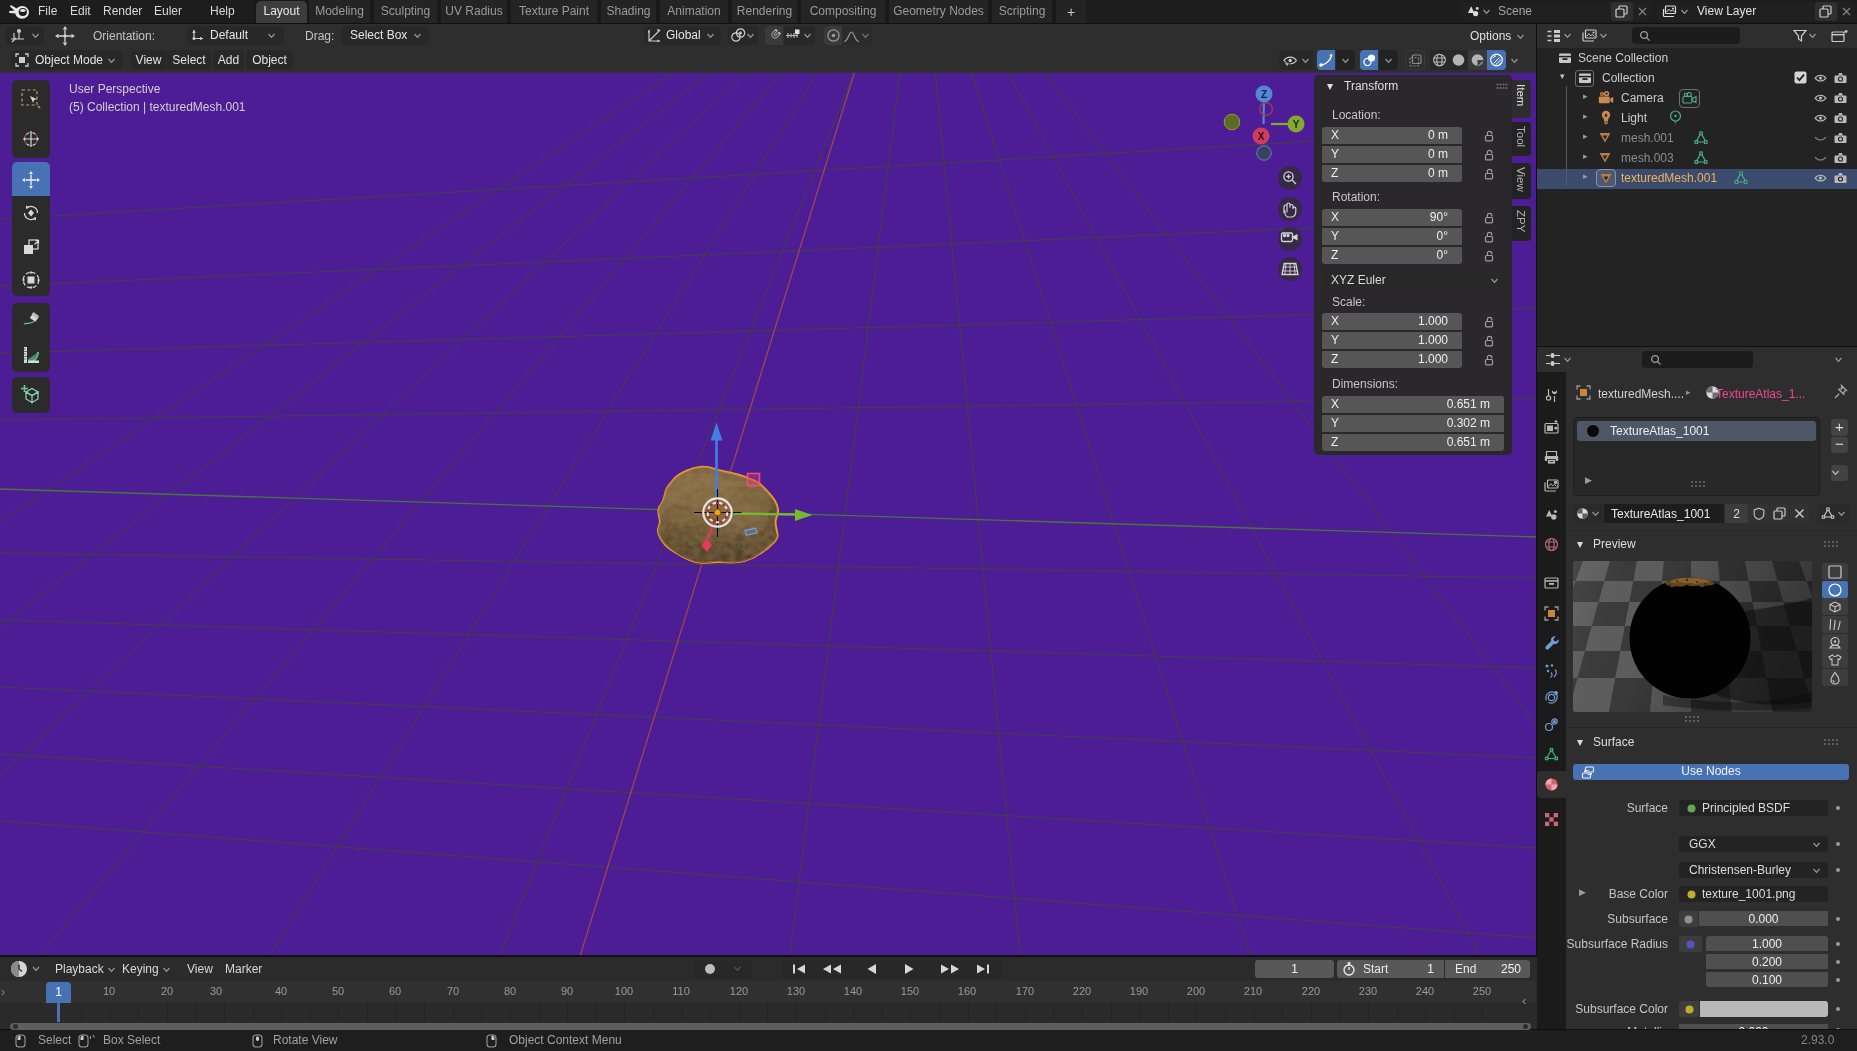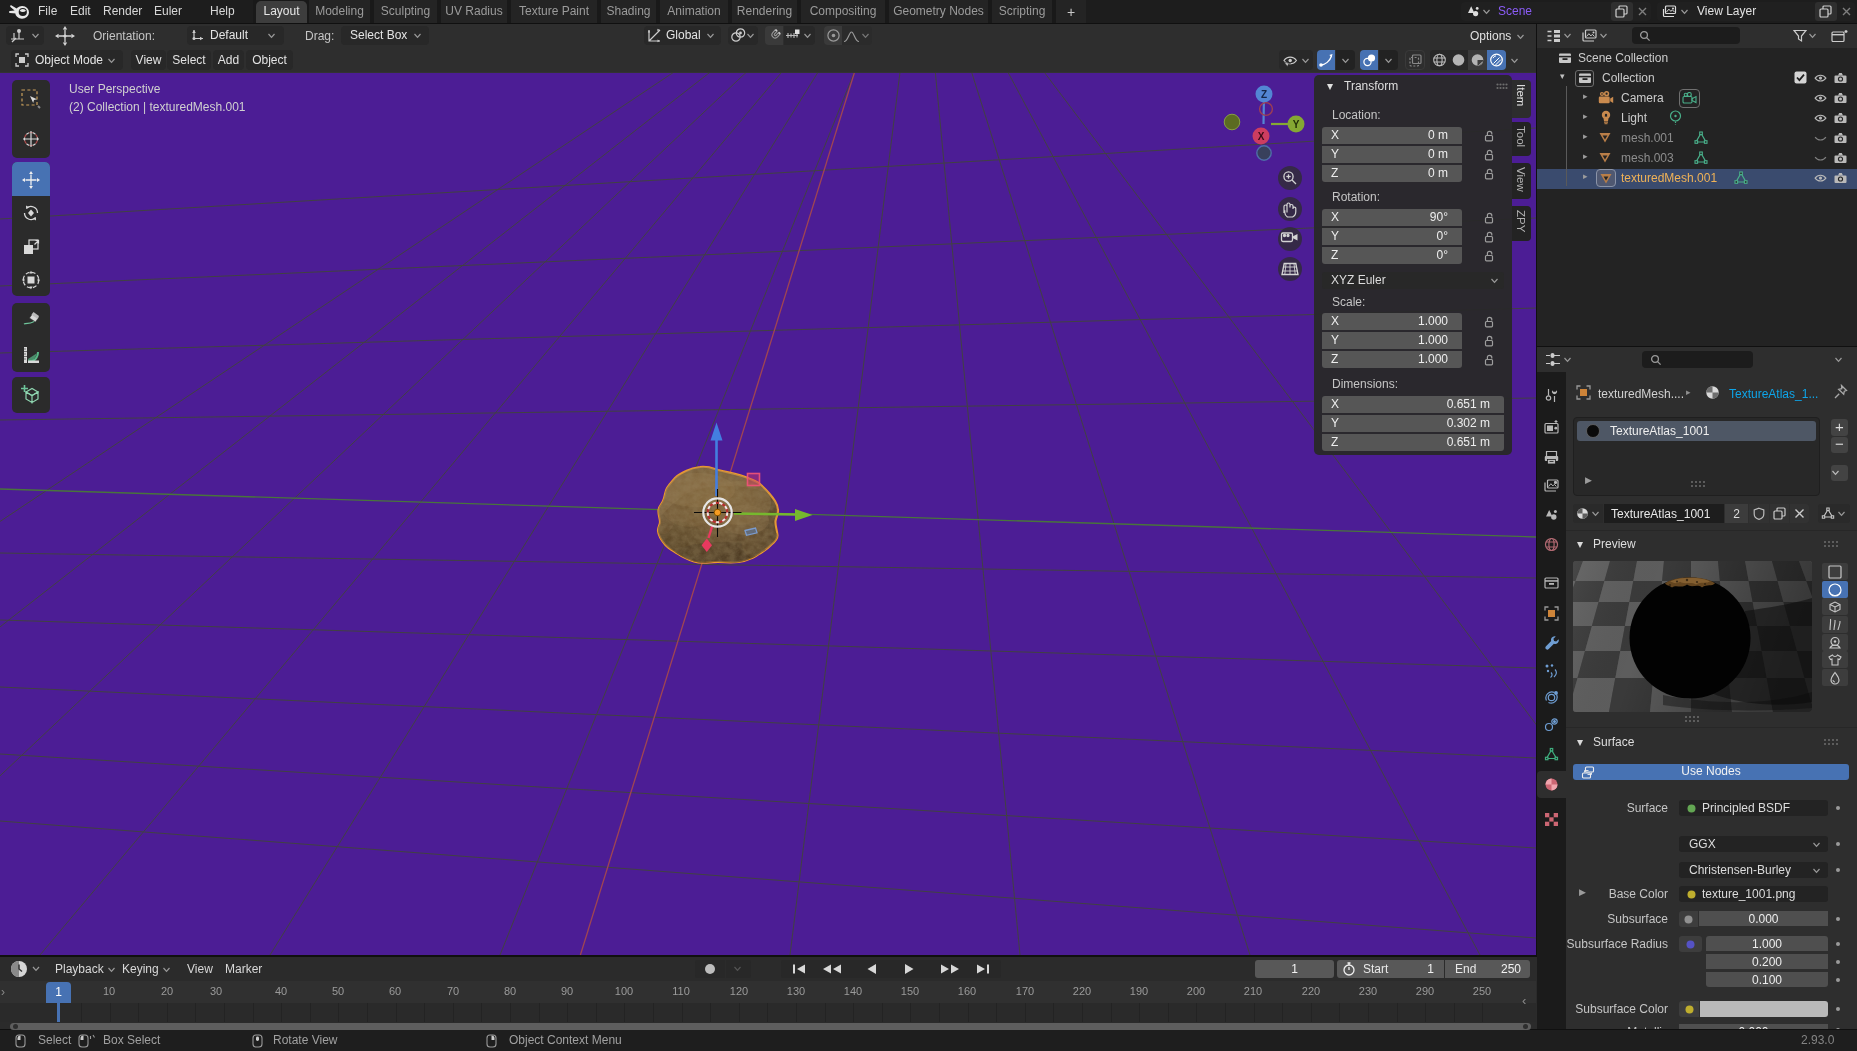--- a/index.html
+++ b/index.html
@@ -73,21 +73,21 @@
     <div class="abs tabb" style="left:1056px;width:30px;border-right:none"><span style="font-size:14px;color:#c8c8c8">+</span></div>
     <div class="abs" style="left:1461px;top:2px;width:190px;height:19px;background:#202020;border-radius:4px">
       <svg class="abs" style="left:5px;top:3px" width="14" height="13" viewBox="0 0 14 13">
           <path d="M5.2 1.2 8.4 8H2z" fill="#ddd"></path>
           <circle cx="9.6" cy="8.6" r="2.6" fill="#ddd"></circle>
           <circle cx="11.2" cy="3.4" r="1.4" fill="#ddd"></circle>
         </svg>
       <svg class="abs" style="left:21px;top:6px" width="9" height="8" viewBox="0 0 9 8">
           <path d="M1.5 2l3 3.4L7.5 2" stroke="#999" fill="none" stroke-width="1.2"></path>
         </svg>
-      <span class="abs" style="left:37px;top:2px;color:#8b5cf6">Scene</span>
+      <span class="abs" style="left:37px;top:2px;color:#a3a3a3">Scene</span>
       <div class="abs" style="left:150px;top:0;width:22px;height:19px;background:#2f2f2f;border-radius:3px">
         <svg class="abs" style="left:4px;top:3px" width="13" height="13" viewBox="0 0 13 13">
             <rect x="4" y="1" width="8" height="8" rx="1" fill="none" stroke="#d0d0d0" stroke-width="1.2"></rect>
             <rect x="1" y="4" width="8" height="8" rx="1" fill="#2f2f2f" stroke="#d0d0d0" stroke-width="1.2"></rect>
           </svg>
       </div>
       <svg class="abs" style="left:176px;top:4px" width="11" height="11" viewBox="0 0 11 11">
           <path d="M2 2l7 7M9 2l-7 7" stroke="#7e7e7e" stroke-width="1.4"></path>
         </svg>
     </div>
@@ -359,21 +359,21 @@
         <svg class="abs" style="left:2px;top:3px" width="15" height="14" viewBox="0 0 15 14">
             <circle cx="7.5" cy="7" r="5.8" fill="none" stroke="#fff" stroke-width="1.2"></circle>
             <path d="M4 5.2a4 4 0 0 1 3-2.4M4.5 10.5l6-6M6.5 12l5.5-5.5M9.5 12.3l3-3" stroke="#fff" stroke-width="1" fill="none"></path>
           </svg>
       </div>
       <svg class="abs" style="left:1510px;top:9px" width="9" height="8" viewBox="0 0 9 8">
           <path d="M1.5 2l3 3.4L7.5 2" stroke="#999" fill="none" stroke-width="1.2"></path>
         </svg>
     </div>
     <div class="abs" style="left:69px;top:34px;color:#d0d0d0;font-size:12px">User Perspective</div>
-    <div class="abs" style="left:69px;top:52px;color:#d0d0d0;font-size:12px">(2) Collection | texturedMesh.001</div>
+    <div class="abs" style="left:69px;top:52px;color:#d0d0d0;font-size:12px">(5) Collection | texturedMesh.001</div>
     <div id="toolbar">
       <div class="abs" style="left:12px;top:32px;width:38px;height:78px;background:#2b2b2b;border-radius:5px"></div>
       <div class="abs" style="left:12px;top:114px;width:38px;height:134px;background:#2b2b2b;border-radius:5px"></div>
       <div class="abs" style="left:12px;top:255px;width:38px;height:69px;background:#2b2b2b;border-radius:5px"></div>
       <div class="abs" style="left:12px;top:329px;width:38px;height:36px;background:#2b2b2b;border-radius:5px"></div>
       <div class="abs" style="left:12px;top:114px;width:38px;height:34px;background:#4772b3;border-radius:5px 5px 0 0"></div>
       <svg class="abs" style="left:21px;top:41px" width="20" height="20" viewBox="0 0 20 20">
           <rect x="1" y="1" width="15" height="15" fill="none" stroke="#c9a05c" stroke-width="1.2" stroke-dasharray="3 2.4"></rect>
           <path d="M9 7l7 3.2-3 .8-.8 3z" fill="#d9d9d9"></path>
           <path d="M17 17l2 2" stroke="#888" stroke-width="2"></path>
@@ -659,21 +659,21 @@
         <span class="abs" style="left:853px;top:4px;transform:translateX(-50%)">140</span>
         <span class="abs" style="left:910px;top:4px;transform:translateX(-50%)">150</span>
         <span class="abs" style="left:967px;top:4px;transform:translateX(-50%)">160</span>
         <span class="abs" style="left:1025px;top:4px;transform:translateX(-50%)">170</span>
         <span class="abs" style="left:1082px;top:4px;transform:translateX(-50%)">220</span>
         <span class="abs" style="left:1139px;top:4px;transform:translateX(-50%)">190</span>
         <span class="abs" style="left:1196px;top:4px;transform:translateX(-50%)">200</span>
         <span class="abs" style="left:1253px;top:4px;transform:translateX(-50%)">210</span>
         <span class="abs" style="left:1311px;top:4px;transform:translateX(-50%)">220</span>
         <span class="abs" style="left:1368px;top:4px;transform:translateX(-50%)">230</span>
-        <span class="abs" style="left:1425px;top:4px;transform:translateX(-50%)">290</span>
+        <span class="abs" style="left:1425px;top:4px;transform:translateX(-50%)">240</span>
         <span class="abs" style="left:1482px;top:4px;transform:translateX(-50%)">250</span>
       </div>
     <div class="abs" style="left:46px;top:25px;width:25px;height:21px;background:#4772b3;border-radius:4px 4px 0 0;text-align:center;padding-top:3px;color:#fff">1</div>
     <div class="abs" style="left:57px;top:46px;width:2.5px;height:19px;background:#4772b3"></div>
     <span class="abs" style="left:1px;top:28px;color:#888">›</span>
     <span class="abs" style="left:1522px;top:36px;color:#8a8a8a;font-size:13px">‹</span>
     <div class="abs" style="left:10px;top:66px;width:1521px;height:7px;background:#5e5e5e;border-radius:3.5px">
       <div class="abs" style="left:3px;top:1.2px;width:5px;height:5px;background:#2e2e2e;border-radius:50%"></div>
       <div class="abs" style="right:3px;top:1.2px;width:5px;height:5px;background:#2e2e2e;border-radius:50%"></div>
     </div>
@@ -1032,21 +1032,21 @@
       <svg class="abs" style="left:39px;top:38px" width="15" height="15" viewBox="0 0 15 15">
           <path d="M1 4.5V1h3.5M10.5 1H14v3.5M14 10.5V14h-3.5M4.5 14H1v-3.5" stroke="#999" fill="none" stroke-width="1.3"></path>
           <rect x="4" y="4" width="7" height="7" fill="#cd8439"></rect>
         </svg>
       <span class="abs" style="left:61px;top:40px;color:#d2d2d2">texturedMesh....</span>
       <span class="abs" style="left:149px;top:40px;color:#8f8f8f;font-size:9px">▸</span>
       <svg class="abs" style="left:168px;top:38px" width="15" height="15" viewBox="0 0 15 15">
           <circle cx="7.5" cy="7.5" r="6.2" fill="#d9d9d9"></circle>
           <path d="M7.5 1.3A6.2 6.2 0 0 0 1.3 7.5H7.5zM7.5 13.7A6.2 6.2 0 0 0 13.7 7.5H7.5z" fill="#6e6e6e"></path>
         </svg>
-      <span class="abs" style="left:192px;top:40px;color:#0ea5e9">TextureAtlas_1...</span>
+      <span class="abs" style="left:179px;top:40px;color:#ec4899">TextureAtlas_1...</span>
       <svg class="abs" style="left:296px;top:37px" width="15" height="16" viewBox="0 0 15 16">
           <g stroke="#a8a8a8" stroke-width="1.3" fill="none">
             <path d="M8.5 1.5l5 5-2.2.7-.6 3.1-5-5 3.1-.6z"></path>
             <path d="M6.2 9.8 2 14"></path>
           </g>
         </svg>
       <div class="abs" style="left:36px;top:70px;width:247px;height:79px;background:#282828;border:1px solid #1f1f1f;border-radius:4px">
         <div class="abs" style="left:3px;top:3px;width:239px;height:20px;background:#4e5765;border-radius:3px">
           <svg class="abs" style="left:9px;top:3px" width="14" height="14">
               <circle cx="7" cy="7" r="6.5" fill="#0a0a0a"></circle>

